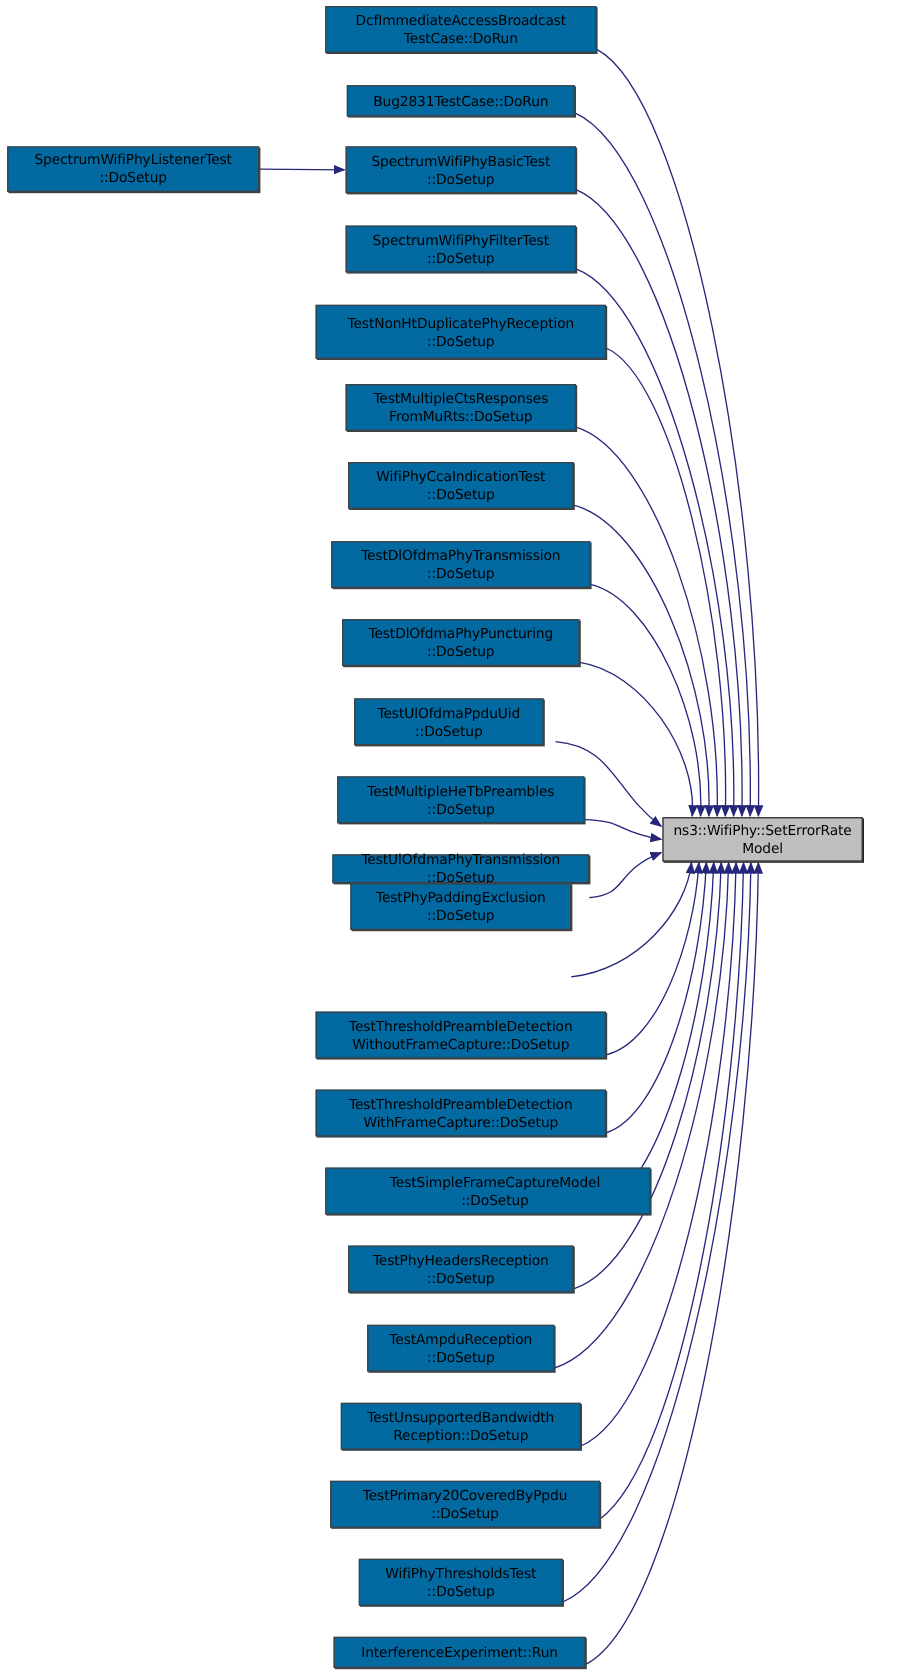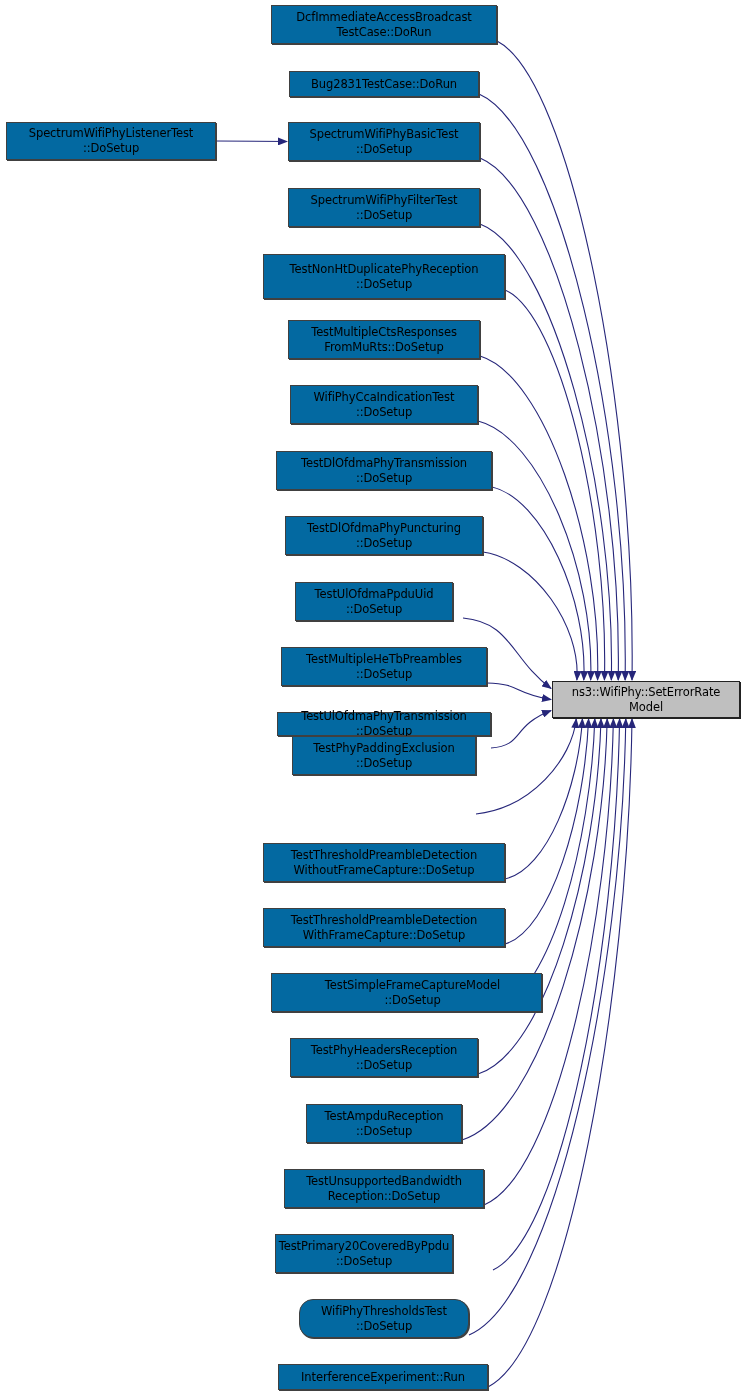--- a/index.html
+++ b/index.html
@@ -120,23 +120,23 @@
       <div class="node" style="left: 263px; top: 908px; width: 242px; height: 39px;"><span class="node-label">TestThresholdPreambleDetection
 WithFrameCapture::DoSetup</span></div>
       <div class="node" style="left: 271px; top: 973px; width: 271px; height: 39px; padding-left: 12px;"><span class="node-label">TestSimpleFrameCaptureModel
 ::DoSetup</span></div>
       <div class="node" style="left: 290px; top: 1038px; width: 188px; height: 39px;"><span class="node-label">TestPhyHeadersReception
 ::DoSetup</span></div>
       <div class="node" style="left: 306px; top: 1104px; width: 156px; height: 39px;"><span class="node-label">TestAmpduReception
 ::DoSetup</span></div>
       <div class="node" style="left: 284px; top: 1169px; width: 200px; height: 39px;"><span class="node-label">TestUnsupportedBandwidth
 Reception::DoSetup</span></div>
-      <div class="node" style="left: 275px; top: 1234px; width: 178px; height: 39px;"><span class="node-label">TestPrimary20CoveredByPpdu
+      <div class="node" style="left: 275px; top: 1234px; width: 225px; height: 39px;"><span class="node-label">TestPrimary20CoveredByPpdu
 ::DoSetup</span></div>
-      <div class="node" style="left: 299px; top: 1299px; width: 170px; height: 39px; border-radius: 14px;"><span class="node-label">WifiPhyThresholdsTest
+      <div class="node" style="left: 299px; top: 1299px; width: 170px; height: 39px;"><span class="node-label">WifiPhyThresholdsTest
 ::DoSetup</span></div>
       <div class="node" style="left: 278px; top: 1364px; width: 210px; height: 26px;"><span class="node-label">InterferenceExperiment::Run</span></div>
       <div class="node" style="left: 6px; top: 122px; width: 210px; height: 38px;"><span class="node-label">SpectrumWifiPhyListenerTest
 ::DoSetup</span></div>
-      <div class="node target" style="left: 552px; top: 681px; width: 188px; height: 37px;"><span class="node-label">ns3::WifiPhy::SetErrorRate
+      <div class="node target" style="left: 552px; top: 681px; width: 167px; height: 37px;"><span class="node-label">ns3::WifiPhy::SetErrorRate
 Model</span></div>
     </div>
 </div>
 
 </body></html>

